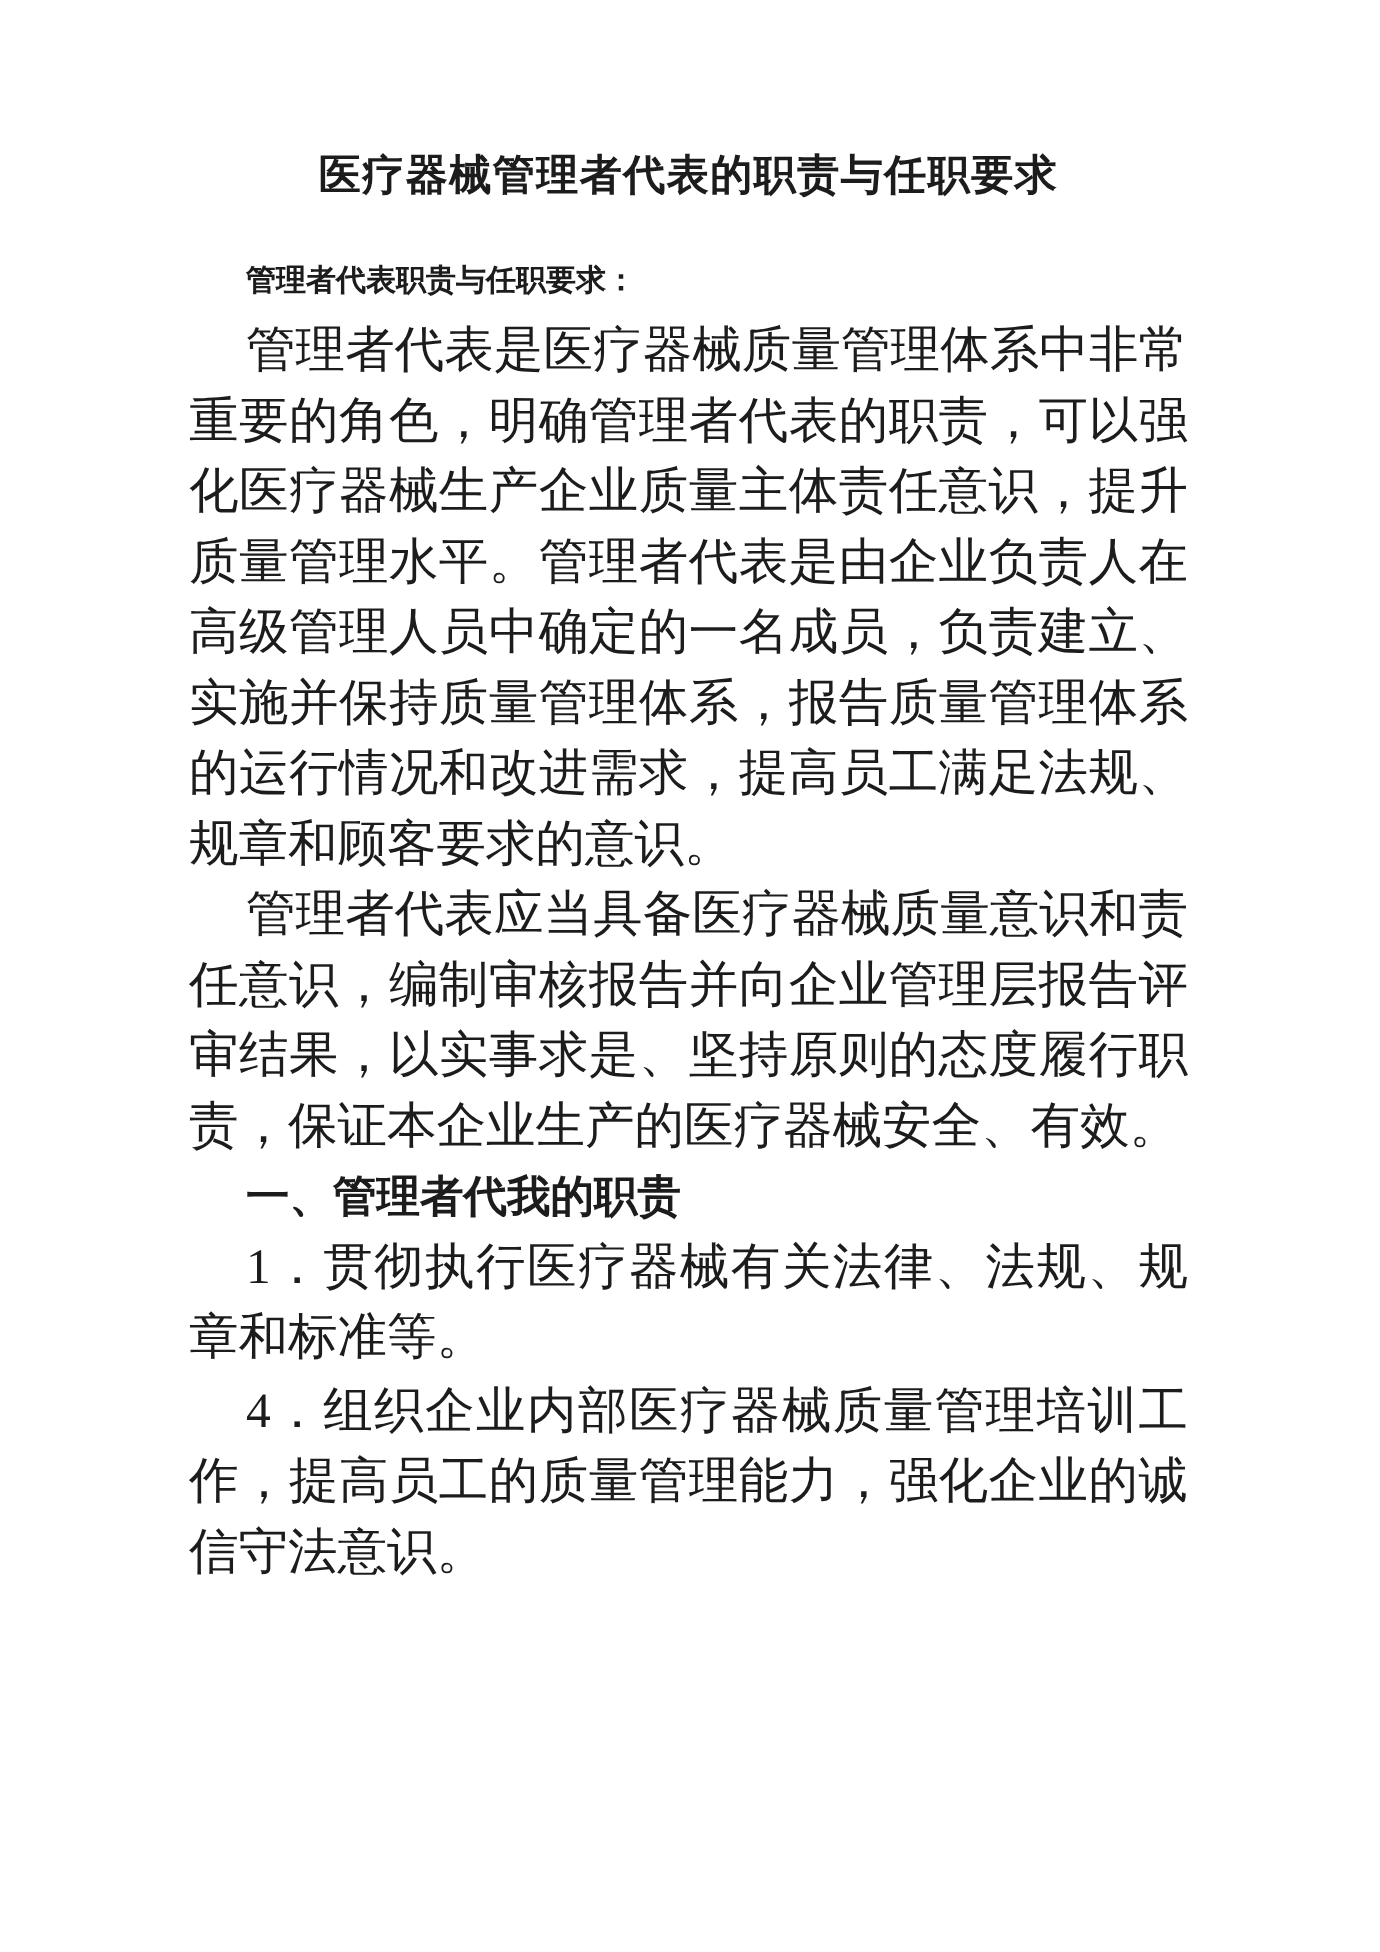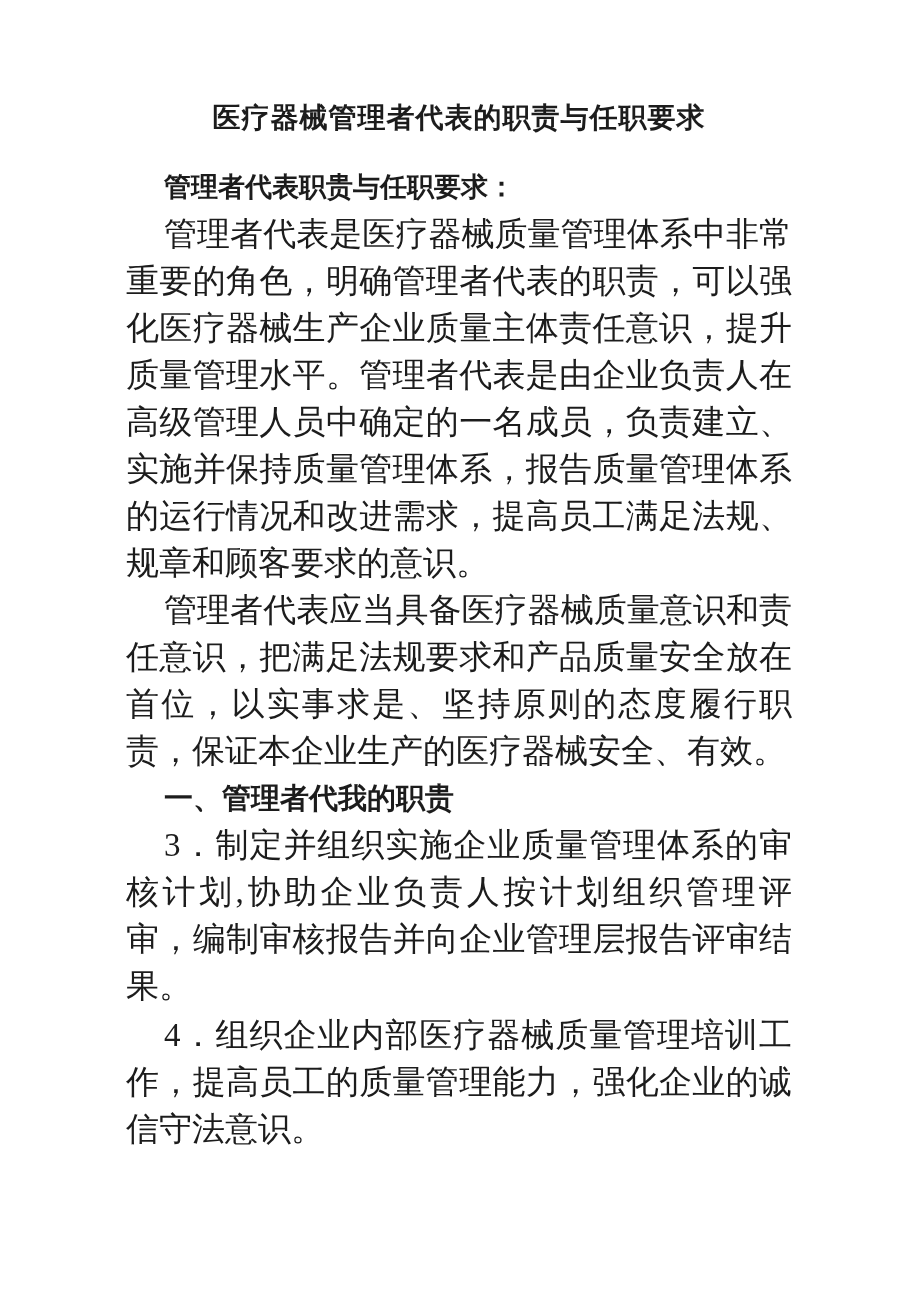--- a/index.html
+++ b/index.html
@@ -26,21 +26,21 @@
     font-family: "Liberation Serif", "DejaVu Serif", serif;
     font-size: 28px;
     font-weight: 600;
     line-height: 44px;
     text-align: center;
     letter-spacing: 1px;
     margin: 0 0 24px 0;
   }
   .sub-heading {
     font-family: "Liberation Sans", "DejaVu Sans", sans-serif;
-    font-size: 27px;
+    font-size: 20px;
     font-weight: 700;
     line-height: 47px;
     margin: 0;
     text-indent: 38px;
   }
   .para {
     font-family: "Liberation Serif", "DejaVu Serif", serif;
     font-size: 33px;
     line-height: 47px;
     margin: 0;
@@ -63,23 +63,23 @@
 <body>
 
 <div class="page">
 
   <h1 class="doc-title">医疗器械管理者代表的职责与任职要求</h1>
 
   <h2 class="sub-heading">管理者代表职贵与任职要求：</h2>
 
   <p class="para">管理者代表是医疗器械质量管理体系中非常重要的角色，明确管理者代表的职责，可以强化医疗器械生产企业质量主体责任意识，提升质量管理水平。管理者代表是由企业负责人在高级管理人员中确定的一名成员，负责建立、实施并保持质量管理体系，报告质量管理体系的运行情况和改进需求，提高员工满足法规、规章和顾客要求的意识。</p>
 
-  <p class="para">管理者代表应当具备医疗器械质量意识和责任意识，把满足法规要求和产品质量安全放在首位，以实事求是、坚持原则的态度履行职责，保证本企业生产的医疗器械安全、有效。</p>
+  <p class="para">管理者代表应当具备医疗器械质量意识和责任意识，编制审核报告并向企业管理层报告评审结果，以实事求是、坚持原则的态度履行职责，保证本企业生产的医疗器械安全、有效。</p>
 
   <h3 class="section-heading">一、管理者代我的职贵</h3>
 
+  <p class="para">1．贯彻执行医疗器械有关法律、法规、规章和标准等。</p>
 
 
-  <p class="para">3．制定并组织实施企业质量管理体系的审核计划,协助企业负责人按计划组织管理评审，编制审核报告并向企业管理层报告评审结果。</p>
 
   <p class="para extra-gap">4．组织企业内部医疗器械质量管理培训工作，提高员工的质量管理能力，强化企业的诚信守法意识。</p>
 
 </div>
 
 </body></html>

